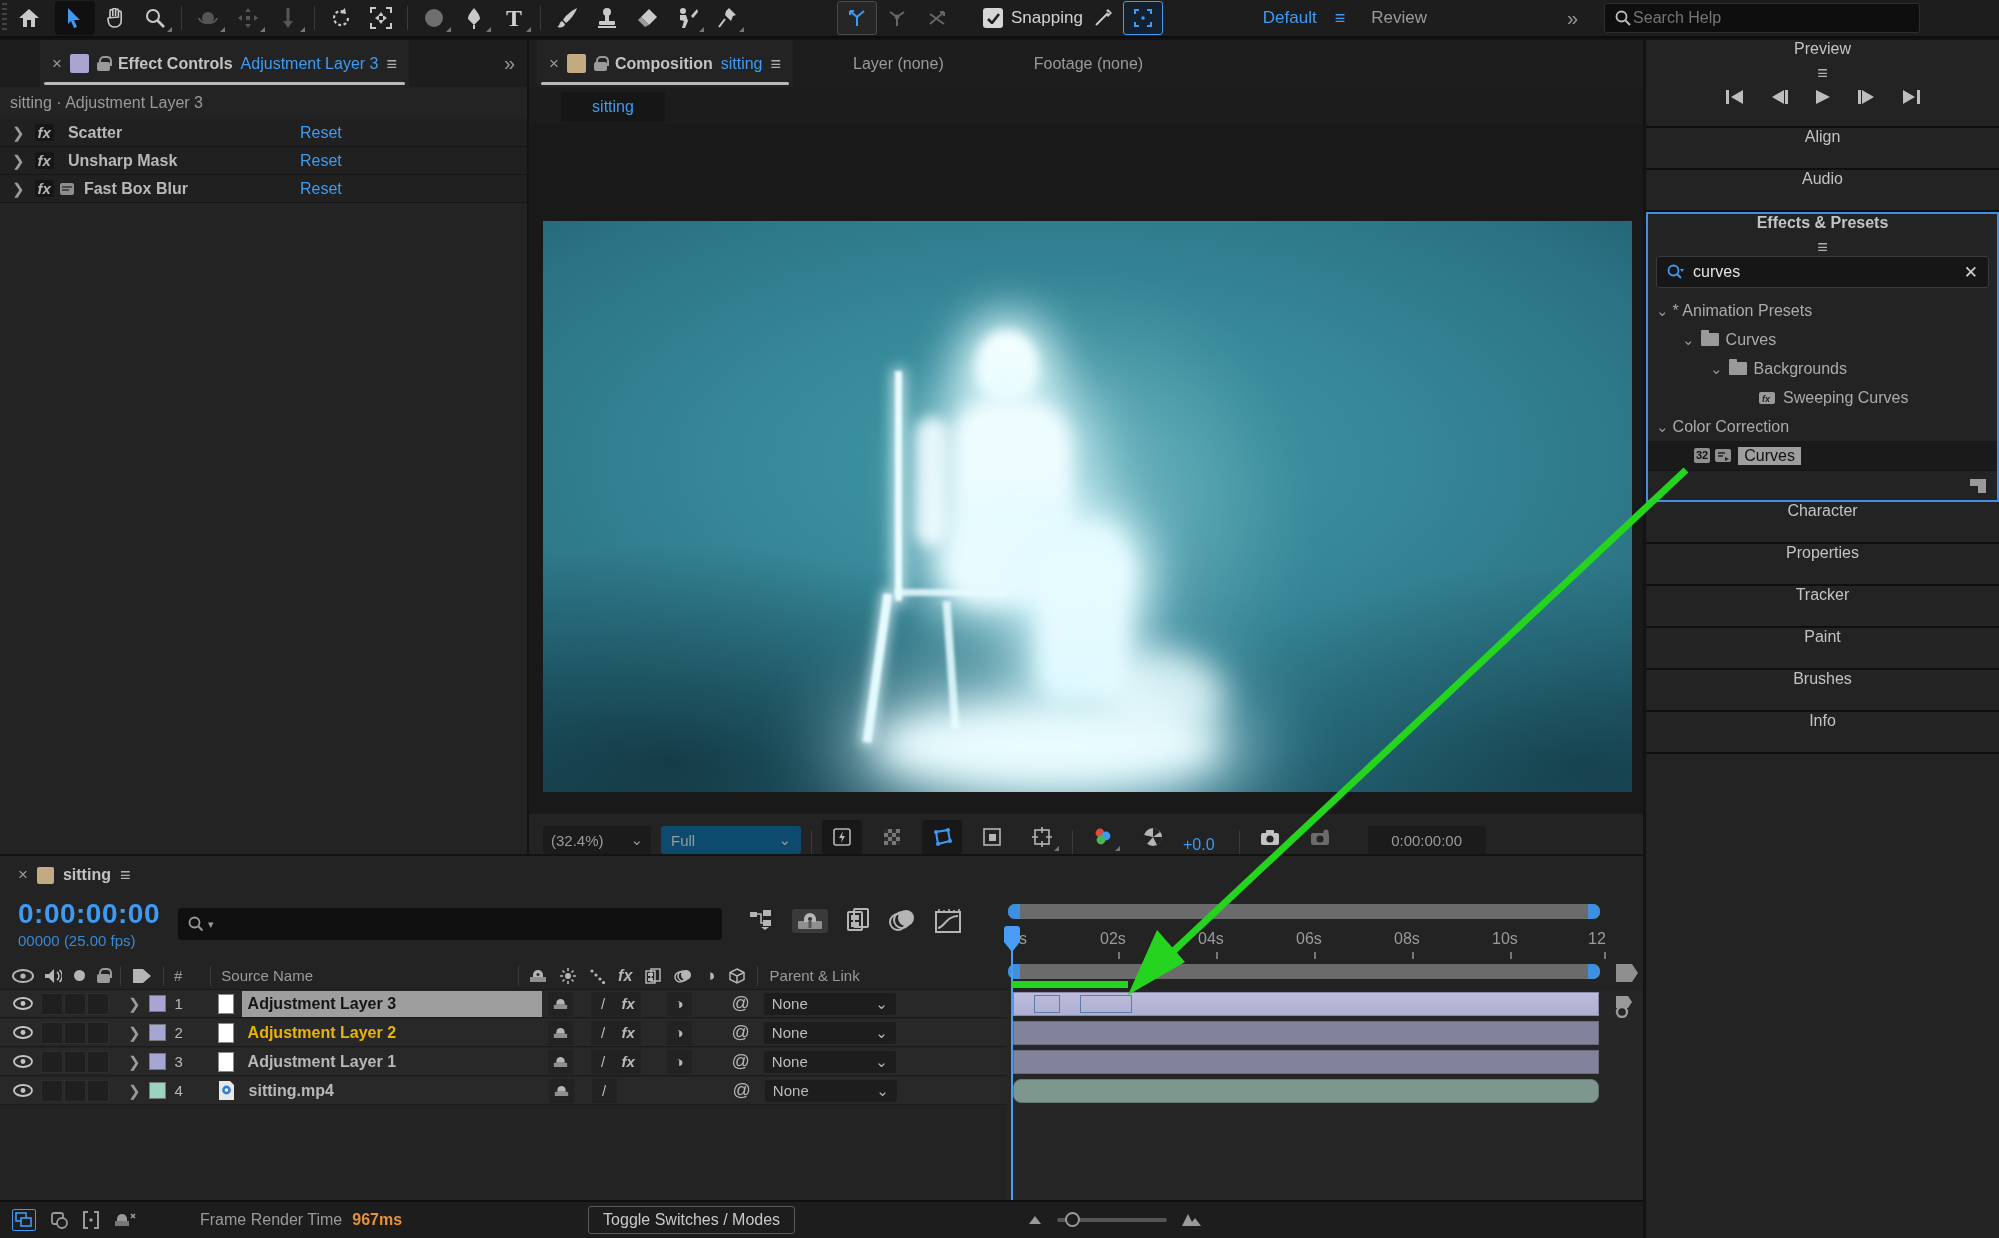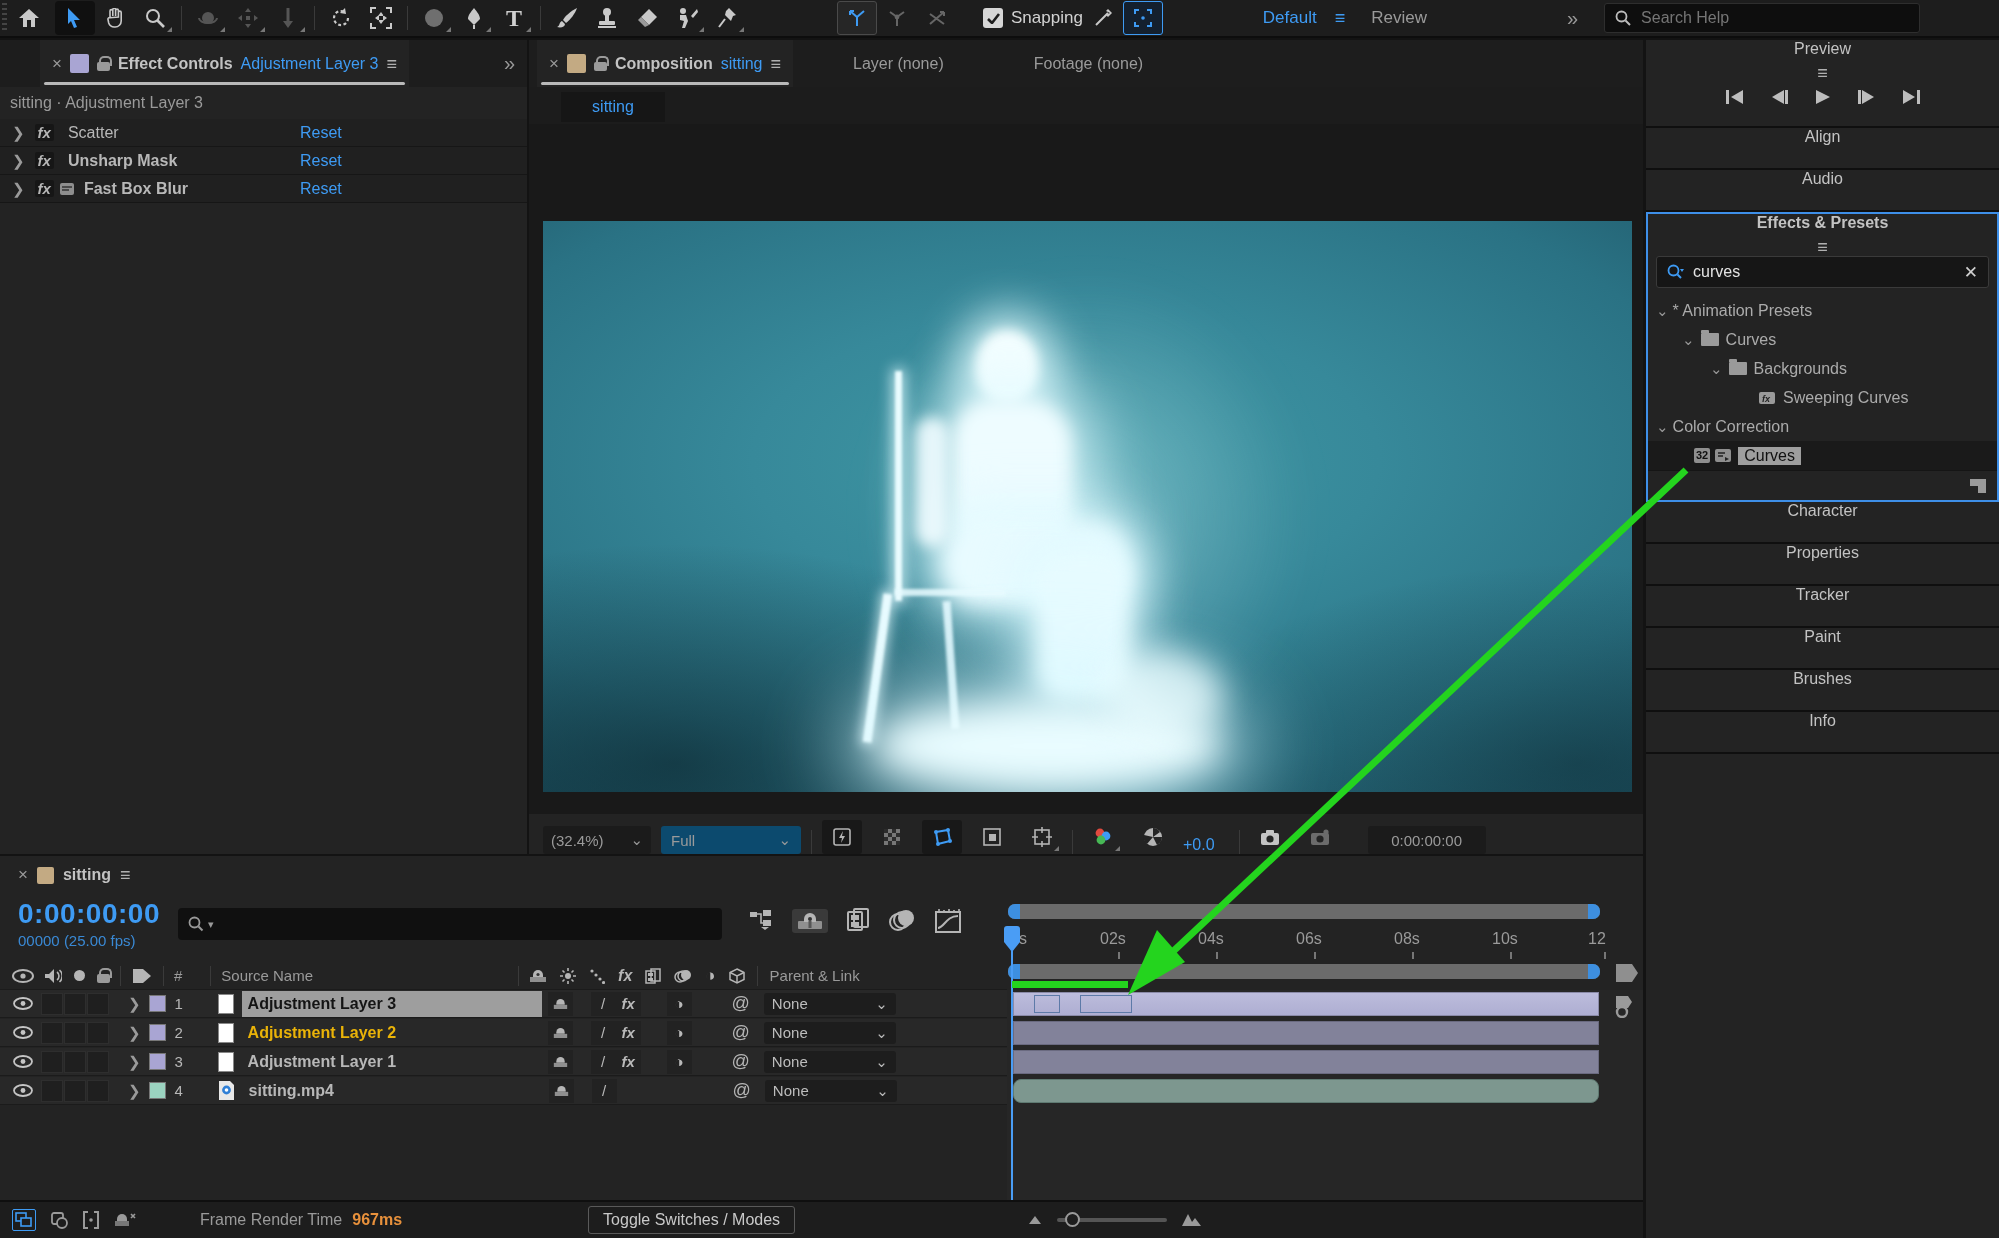--- a/index.html
+++ b/index.html
@@ -214,21 +214,21 @@
             <path d="M1 5V1h4M13 1h4v4M17 13v4h-4M5 17H1v-4"></path>
           </g>
           <circle cx="9" cy="9" r="1.8" fill="#3e9bf4"></circle>
         </svg>
     </div>
     <div style="width:100px"></div>
     <span class="blue" style="font-size:17px;">Default</span>
     <span class="ham blue" style="margin:0 26px 0 18px;">≡</span>
     <span class="dim" style="font-size:17px;">Review</span>
     <span class="dim" style="margin-left:140px;font-size:20px;letter-spacing:-2px;">»</span>
-    <div style="margin-left:28px;width:316px;height:30px;background:#0e0e0e;border:1px solid #2e2e2e;border-radius:3px;display:flex;align-items:center;padding:0 10px;gap:10px;">
+    <div style="margin-left:28px;width:316px;height:30px;background:#0e0e0e;border:1px solid #2e2e2e;border-radius:3px;display:flex;align-items:center;padding:0 10px;gap:2px;">
       <svg width="16" height="16" viewBox="0 0 16 16">
           <circle cx="6.5" cy="6.5" r="5" fill="none" stroke="#bdbdbd" stroke-width="1.8"></circle>
           <line x1="10.5" y1="10.5" x2="15" y2="15" stroke="#bdbdbd" stroke-width="2"></line>
         </svg>
       <input style="background: transparent; border: none; color: rgb(207, 207, 207); font-size: 16px; width: 230px; font-family: inherit;" placeholder="Search Help">
     </div>
   </div>
 
   <div class="abs panel" style="left:0;top:40px;width:527px;height:814px;">
     <div class="tabbar">
@@ -244,21 +244,21 @@
       </div>
       <div style="flex:1"></div>
       <span class="dim" style="align-self:center;margin-right:14px;font-size:20px;letter-spacing:-2px;">»</span>
     </div>
     <div style="height:32px;display:flex;align-items:center;padding-left:10px;background:#232323;">
       <span class="dim" style="font-size:16px;">sitting · Adjustment Layer 3</span>
     </div>
     <div class="fx-row">
       <span class="chev" style="margin:0 10px 0 12px;">❯</span>
       <span class="fx-badge">fx</span>
-      <span style="color:#b8b8b8;font-weight:normal;font-size:16px;margin-left:14px;">Scatter</span>
+      <span style="color:#b8b8b8;font-weight:bold;font-size:16px;margin-left:14px;">Scatter</span>
       <span class="blue abs" style="left:300px;font-size:16px;">Reset</span>
     </div>
     <div class="fx-row">
       <span class="chev" style="margin:0 10px 0 12px;">❯</span>
       <span class="fx-badge">fx</span>
       <span style="color:#b8b8b8;font-weight:bold;font-size:16px;margin-left:14px;">Unsharp Mask</span>
       <span class="blue abs" style="left:300px;font-size:16px;">Reset</span>
     </div>
     <div class="fx-row">
       <span class="chev" style="margin:0 10px 0 12px;">❯</span>

